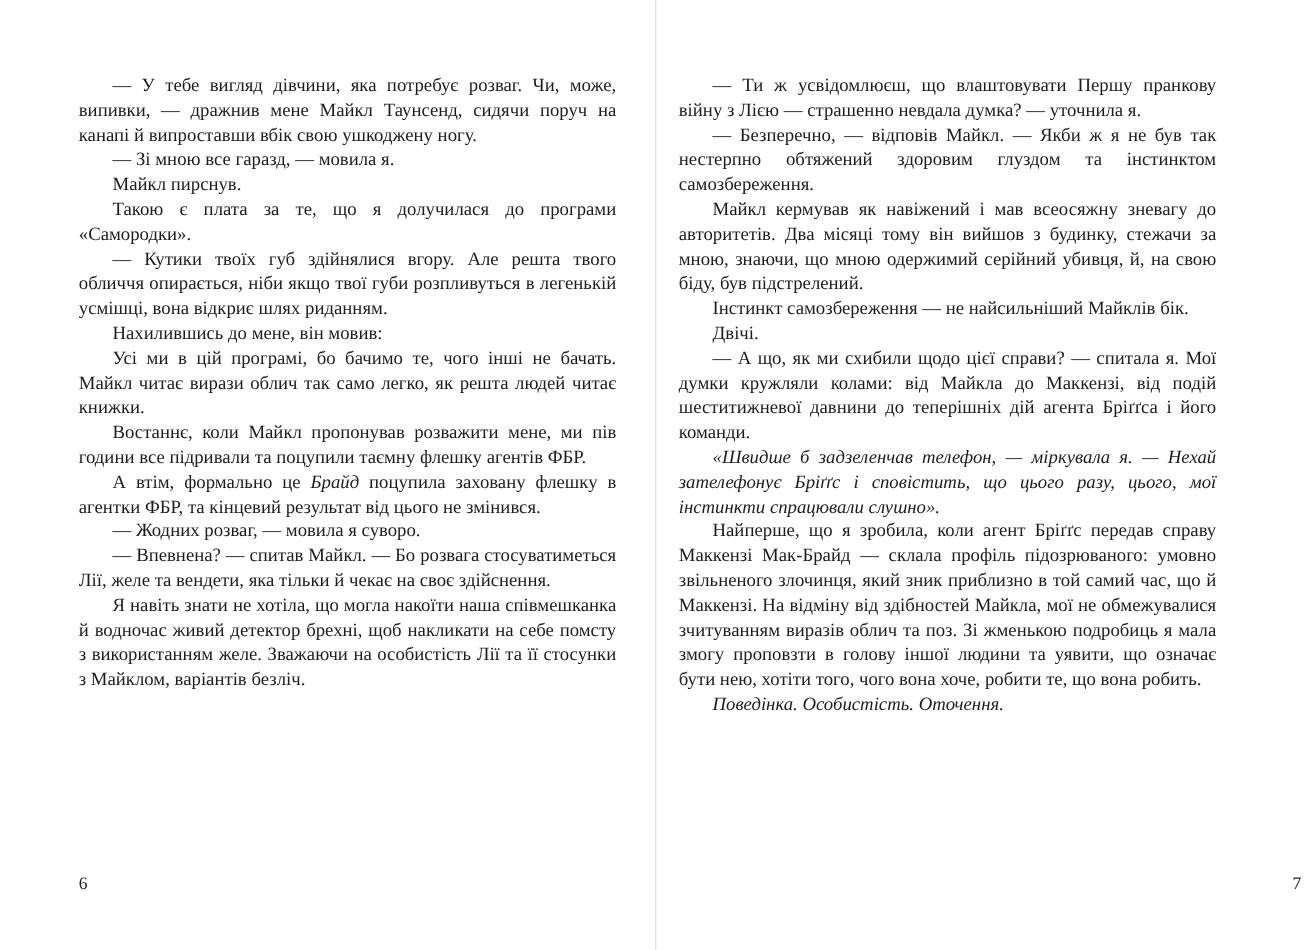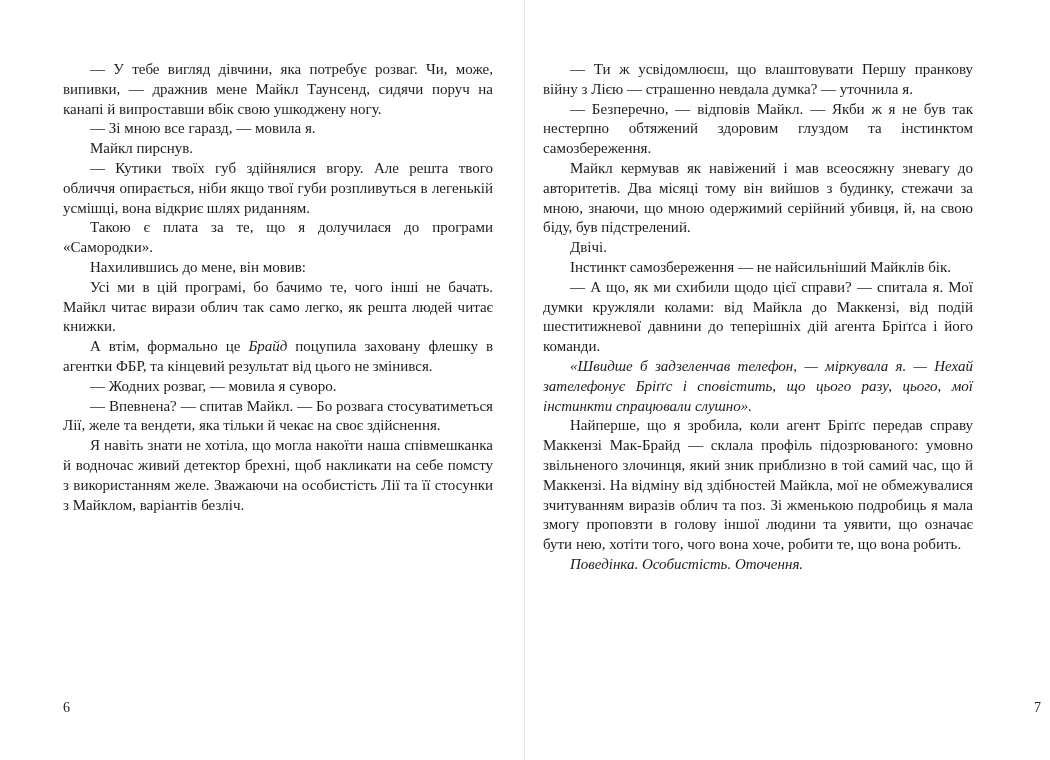--- a/index.html
+++ b/index.html
@@ -45,39 +45,40 @@
 <body>
 
 <div class="spread">
   <div class="gutter"></div>
 
   <div class="page page-left">
     <div class="text-block">
         <p class="para"><span>— У тебе вигляд дівчини, яка потребує розваг. Чи, може, випивки, — дражнив мене Майкл Таунсенд, сидячи поруч на канапі й випроставши вбік свою ушкоджену ногу.</span></p>
         <p class="para"><span>— Зі мною все гаразд, — мовила я.</span></p>
         <p class="para"><span>Майкл пирснув.</span></p>
+        <p class="para"><span>Такою є плата за те, що я долучилася до програми «Самородки».</span></p>
         <p class="para"><span>— Кутики твоїх губ здійнялися вгору. Але решта твого обличчя опирається, ніби якщо твої губи розпливуться в легенькій усмішці, вона відкриє шлях риданням.</span></p>
-        <p class="para"><span>Такою є плата за те, що я долучилася до програми «Самородки».</span></p>
         <p class="para"><span>Нахилившись до мене, він мовив:</span></p>
         <p class="para"><span>Усі ми в цій програмі, бо бачимо те, чого інші не бачать. Майкл читає вирази облич так само легко, як решта людей читає книжки.</span></p>
+        <p class="para"><span>Востаннє, коли Майкл пропонував розважити мене, ми пів години все підривали та поцупили таємну флешку агентів ФБР.</span></p>
         <p class="para"><span>А втім, формально це </span><span class="italic">Брайд</span><span> поцупила заховану флешку в агентки ФБР, та кінцевий результат від цього не змінився.</span></p>
         <p class="para"><span>— Жодних розваг, — мовила я суворо.</span></p>
         <p class="para"><span>— Впевнена? — спитав Майкл. — Бо розвага стосуватиметься Лії, желе та вендети, яка тільки й чекає на своє здійснення.</span></p>
         <p class="para"><span>Я навіть знати не хотіла, що могла накоїти наша співмешканка й водночас живий детектор брехні, щоб накликати на себе помсту з використанням желе. Зважаючи на особистість Лії та її стосунки з Майклом, варіантів безліч.</span></p>
       </div>
     <div class="page-number">6</div>
   </div>
 
   <div class="page page-right">
     <div class="text-block">
         <p class="para"><span>— Ти ж усвідомлюєш, що влаштовувати Першу пранкову війну з Лією — страшенно невдала думка? — уточнила я.</span></p>
         <p class="para"><span>— Безперечно, — відповів Майкл. — Якби ж я не був так нестерпно обтяжений здоровим глуздом та інстинктом самозбереження.</span></p>
         <p class="para"><span>Майкл кермував як навіжений і мав всеосяжну зневагу до авторитетів. Два місяці тому він вийшов з будинку, стежачи за мною, знаючи, що мною одержимий серійний убивця, й, на свою біду, був підстрелений.</span></p>
+        <p class="para"><span>Інстинкт самозбереження — не найсильніший Майклів бік.</span></p>
         <p class="para"><span>Двічі.</span></p>
-        <p class="para"><span>Інстинкт самозбереження — не найсильніший Майклів бік.</span></p>
         <p class="para"><span>— А що, як ми схибили щодо цієї справи? — спитала я. Мої думки кружляли колами: від Майкла до Маккензі, від подій шеститижневої давнини до теперішніх дій агента Бріґґса і його команди.</span></p>
         <p class="para"><span class="italic">«Швидше б задзеленчав телефон, — міркувала я. — Нехай зателефонує Бріґґс і сповістить, що цього разу, цього, мої інстинкти спрацювали слушно».</span></p>
         <p class="para"><span>Найперше, що я зробила, коли агент Бріґґс передав справу Маккензі Мак-Брайд — склала профіль підозрюваного: умовно звільненого злочинця, який зник приблизно в той самий час, що й Маккензі. На відміну від здібностей Майкла, мої не обмежувалися зчитуванням виразів облич та поз. Зі жменькою подробиць я мала змогу проповзти в голову іншої людини та уявити, що означає бути нею, хотіти того, чого вона хоче, робити те, що вона робить.</span></p>
         <p class="para"><span class="italic">Поведінка. Особистість. Оточення.</span></p>
       </div>
     <div class="page-number">7</div>
   </div>
 </div>
 
 </body></html>

